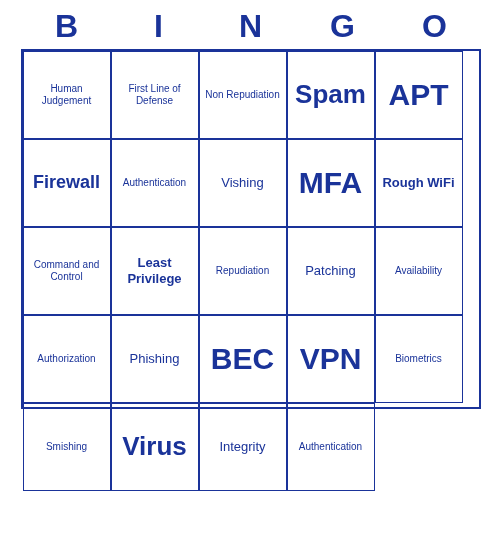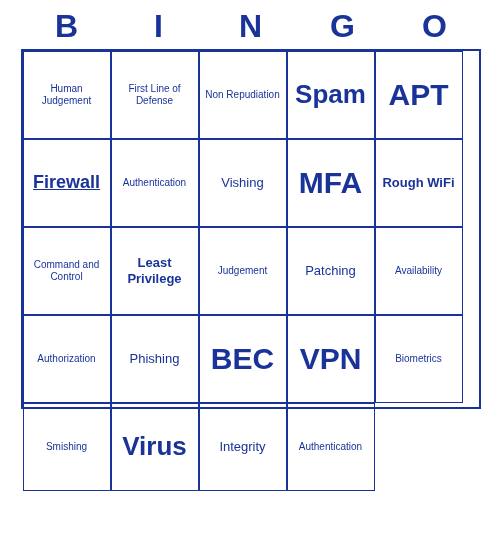--- a/index.html
+++ b/index.html
@@ -40,21 +40,21 @@
       justify-content: center;
       text-align: center;
       padding: 4px;
       color: #1a3399;
     }
     .bingo-cell .cell-text {
       line-height: 1.2;
     }
     .size-sm { font-size: 10px; }
     .size-md { font-size: 13px; }
-    .size-lg { font-size: 18px; text-decoration: underline; }
+    .size-lg { font-size: 18px; }
     .size-xl { font-size: 26px; }
     .size-xxl { font-size: 30px; }
     .bold { font-weight: bold; }
   </style>
 </head>
 <body>
 
 <div class="bingo-header">
 <div class="bingo-letter">B</div>
     <div class="bingo-letter">I</div>
@@ -93,21 +93,21 @@
     <div class="bingo-cell">
       <span class="cell-text size-md bold">Rough WiFi</span>
     </div>
     <div class="bingo-cell">
       <span class="cell-text size-sm">Command and Control</span>
     </div>
     <div class="bingo-cell">
       <span class="cell-text size-md bold">Least Privilege</span>
     </div>
     <div class="bingo-cell">
-      <span class="cell-text size-sm">Judgement</span>
+      <span class="cell-text size-sm">Repudiation</span>
     </div>
     <div class="bingo-cell">
       <span class="cell-text size-md">Patching</span>
     </div>
     <div class="bingo-cell">
       <span class="cell-text size-sm">Availability</span>
     </div>
     <div class="bingo-cell">
       <span class="cell-text size-sm">Authorization</span>
     </div>

